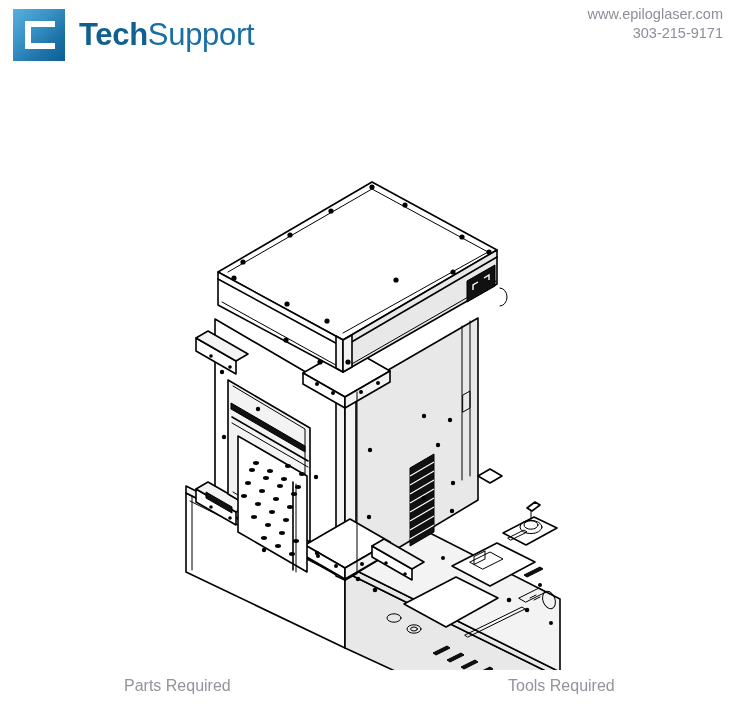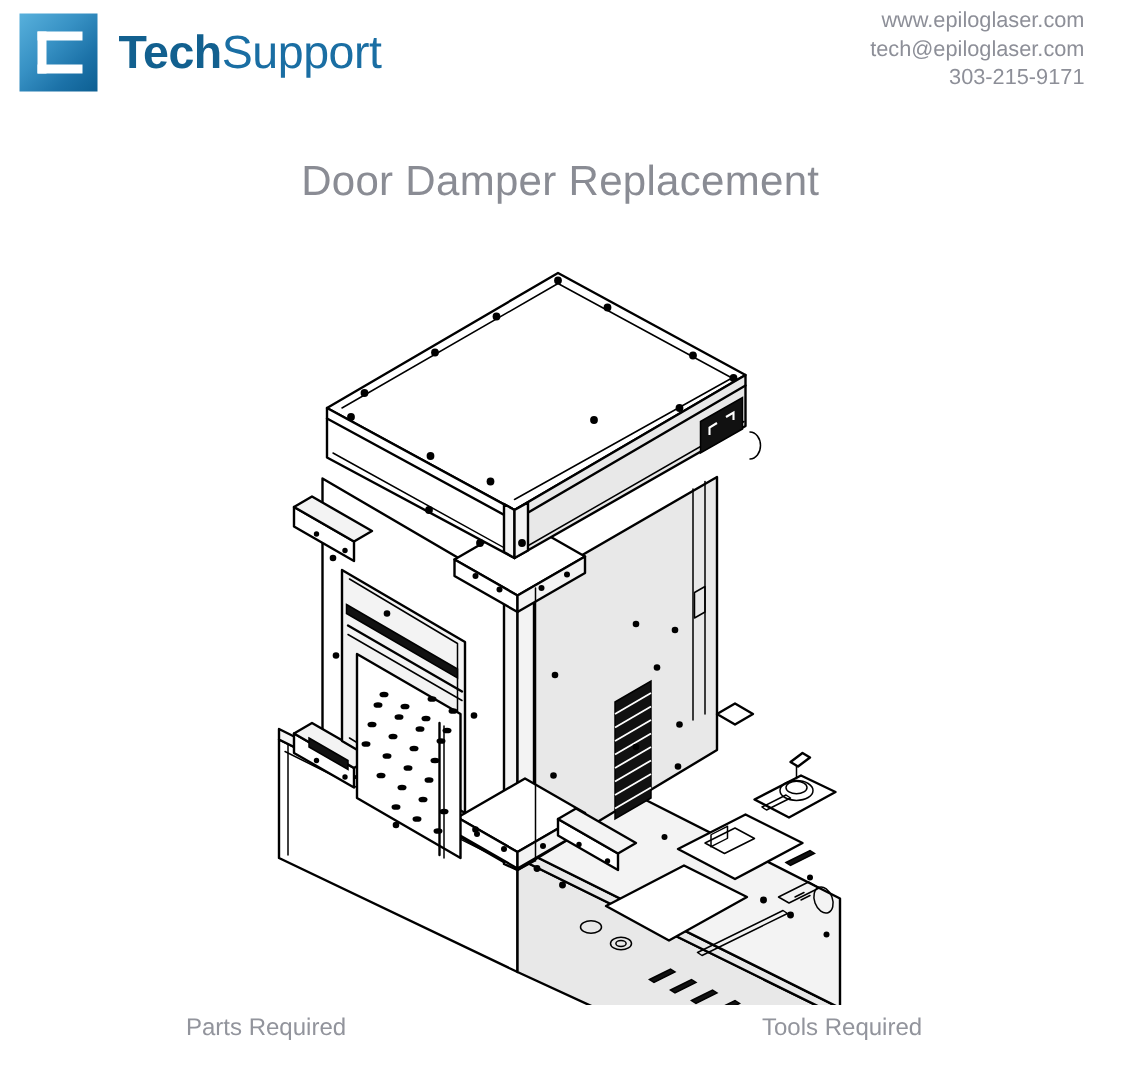--- a/index.html
+++ b/index.html
@@ -137,28 +137,26 @@
       <span class="bar-top"></span>
       <span class="bar-bot"></span>
     </div>
     <div class="wordmark">
       <span class="w-tech">Tech</span><span class="w-support">Support</span>
     </div>
   </div>
 
   <div class="contact">
     <div>www.epiloglaser.com</div>
-    <div>tech@epiloglaser.com</div>
     <div>303-215-9171</div>
   </div>
 
 </div>
 
 <div class="title-block">
-  <div class="title-main">Door Damper Replacement</div>
 </div>
 
 <div class="figure">
 <svg width="747" height="490" viewBox="0 0 747 490" xmlns="http://www.w3.org/2000/svg">
   <defs>
     <style>
       .ln   { fill:none; stroke:#000; stroke-width:1.6; stroke-linejoin:round; stroke-linecap:round; }
       .lnT  { fill:none; stroke:#000; stroke-width:1.0; stroke-linejoin:round; stroke-linecap:round; }
       .lnH  { fill:none; stroke:#000; stroke-width:0.7; }
       .fGrey{ fill:#e8e8e8; stroke:#000; stroke-width:1.6; stroke-linejoin:round; }

